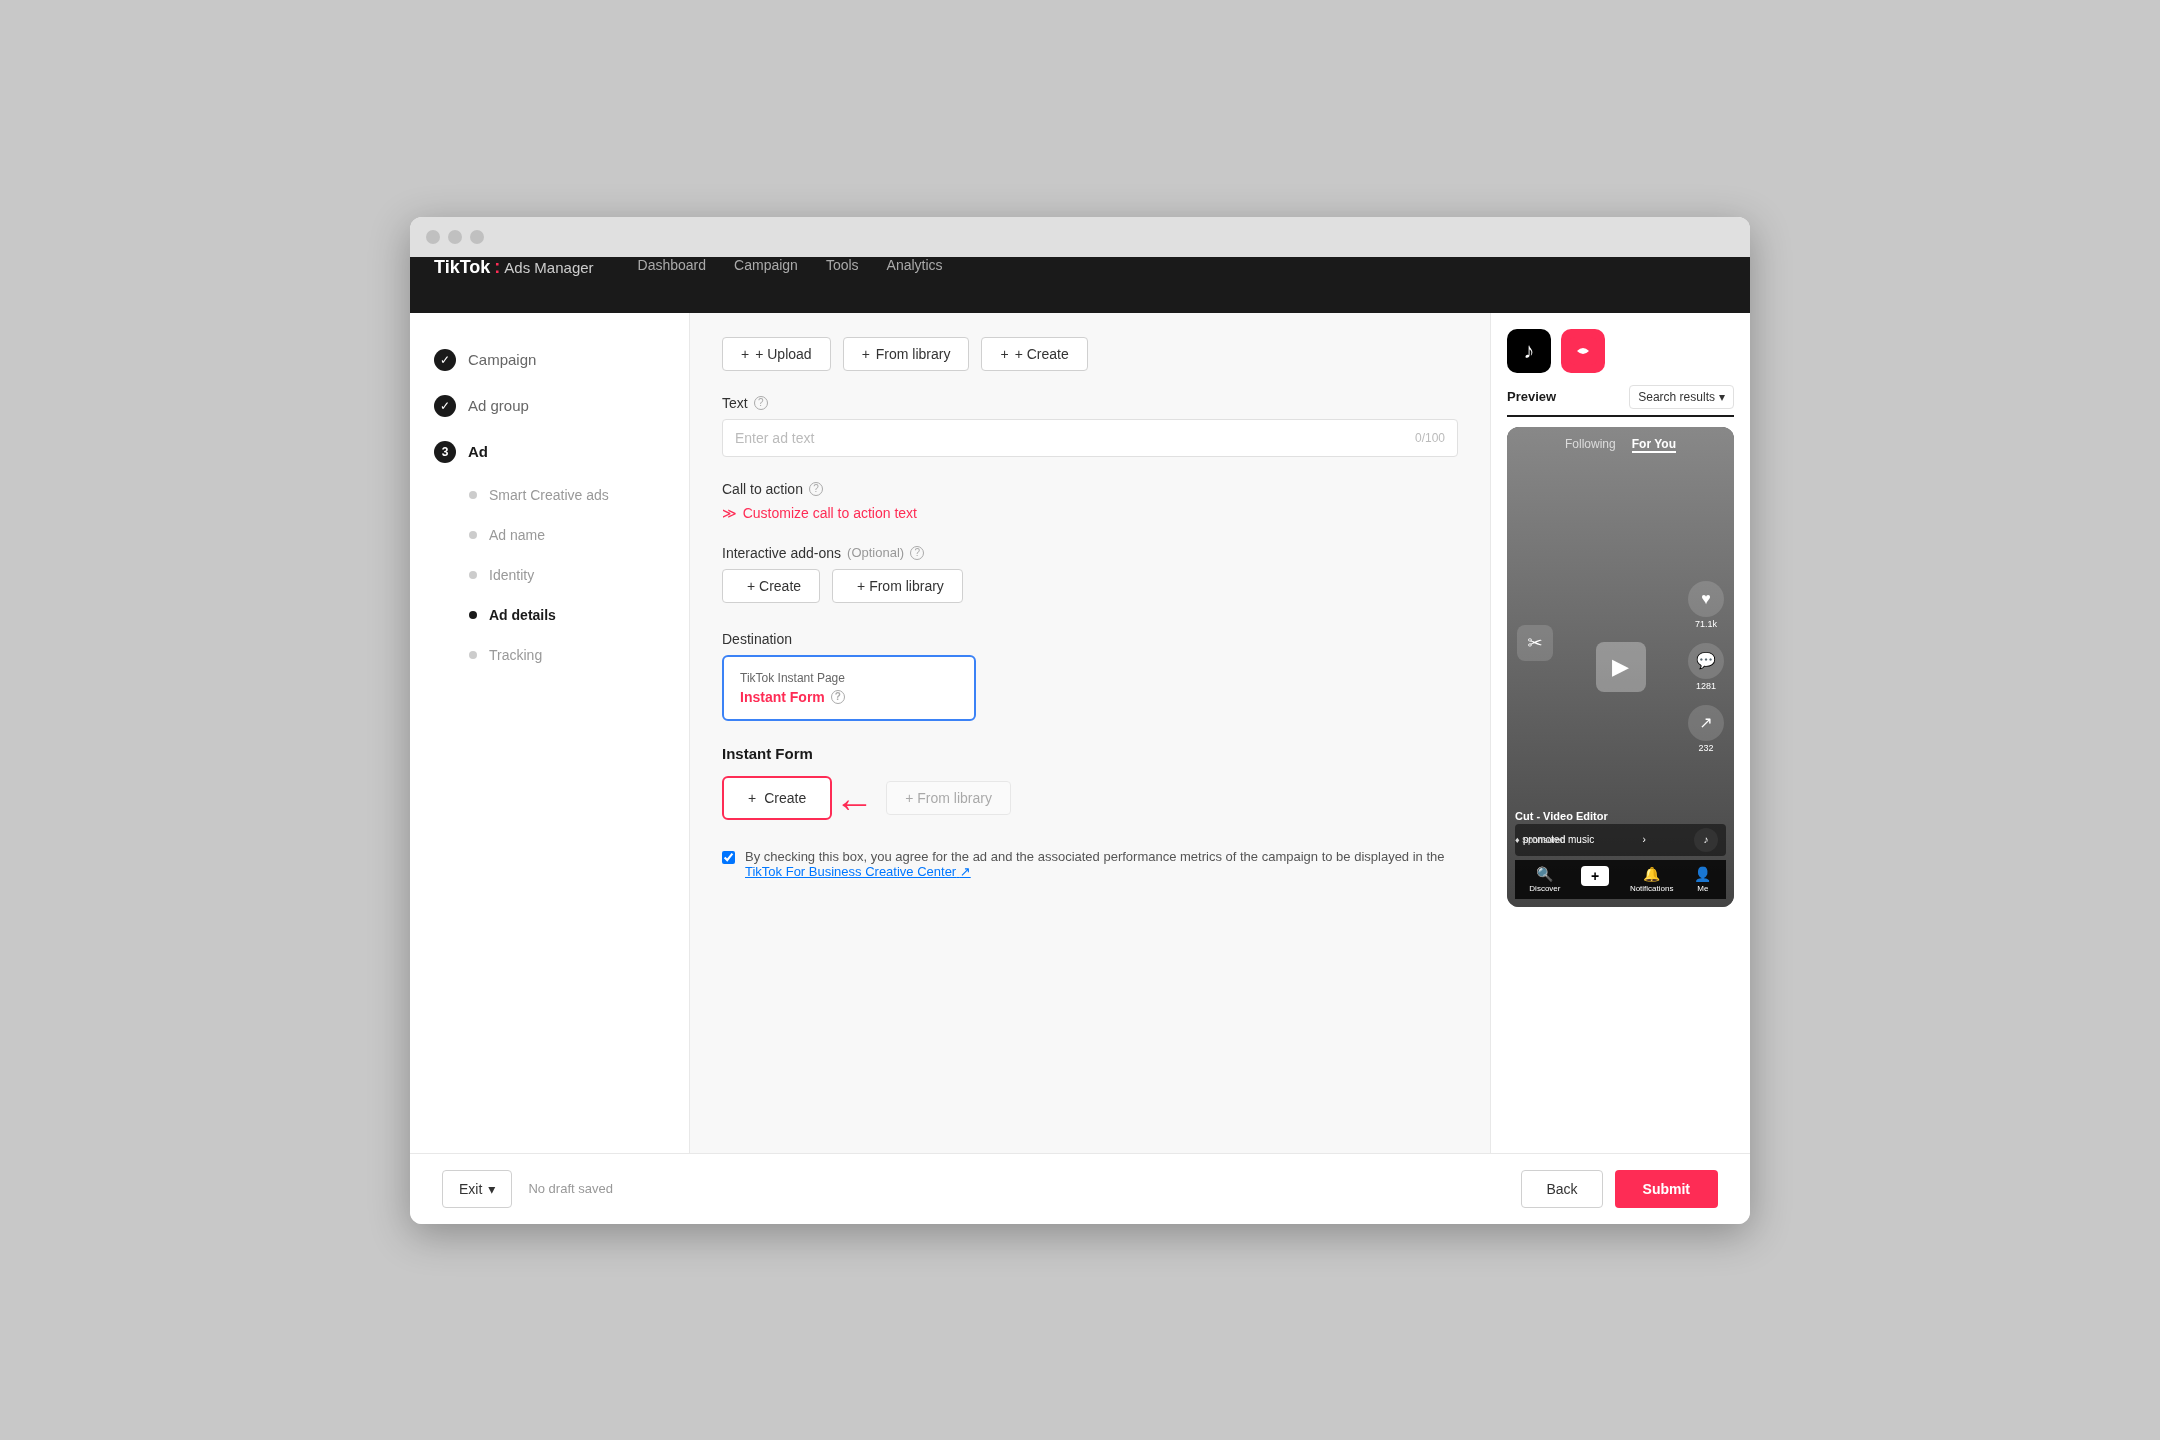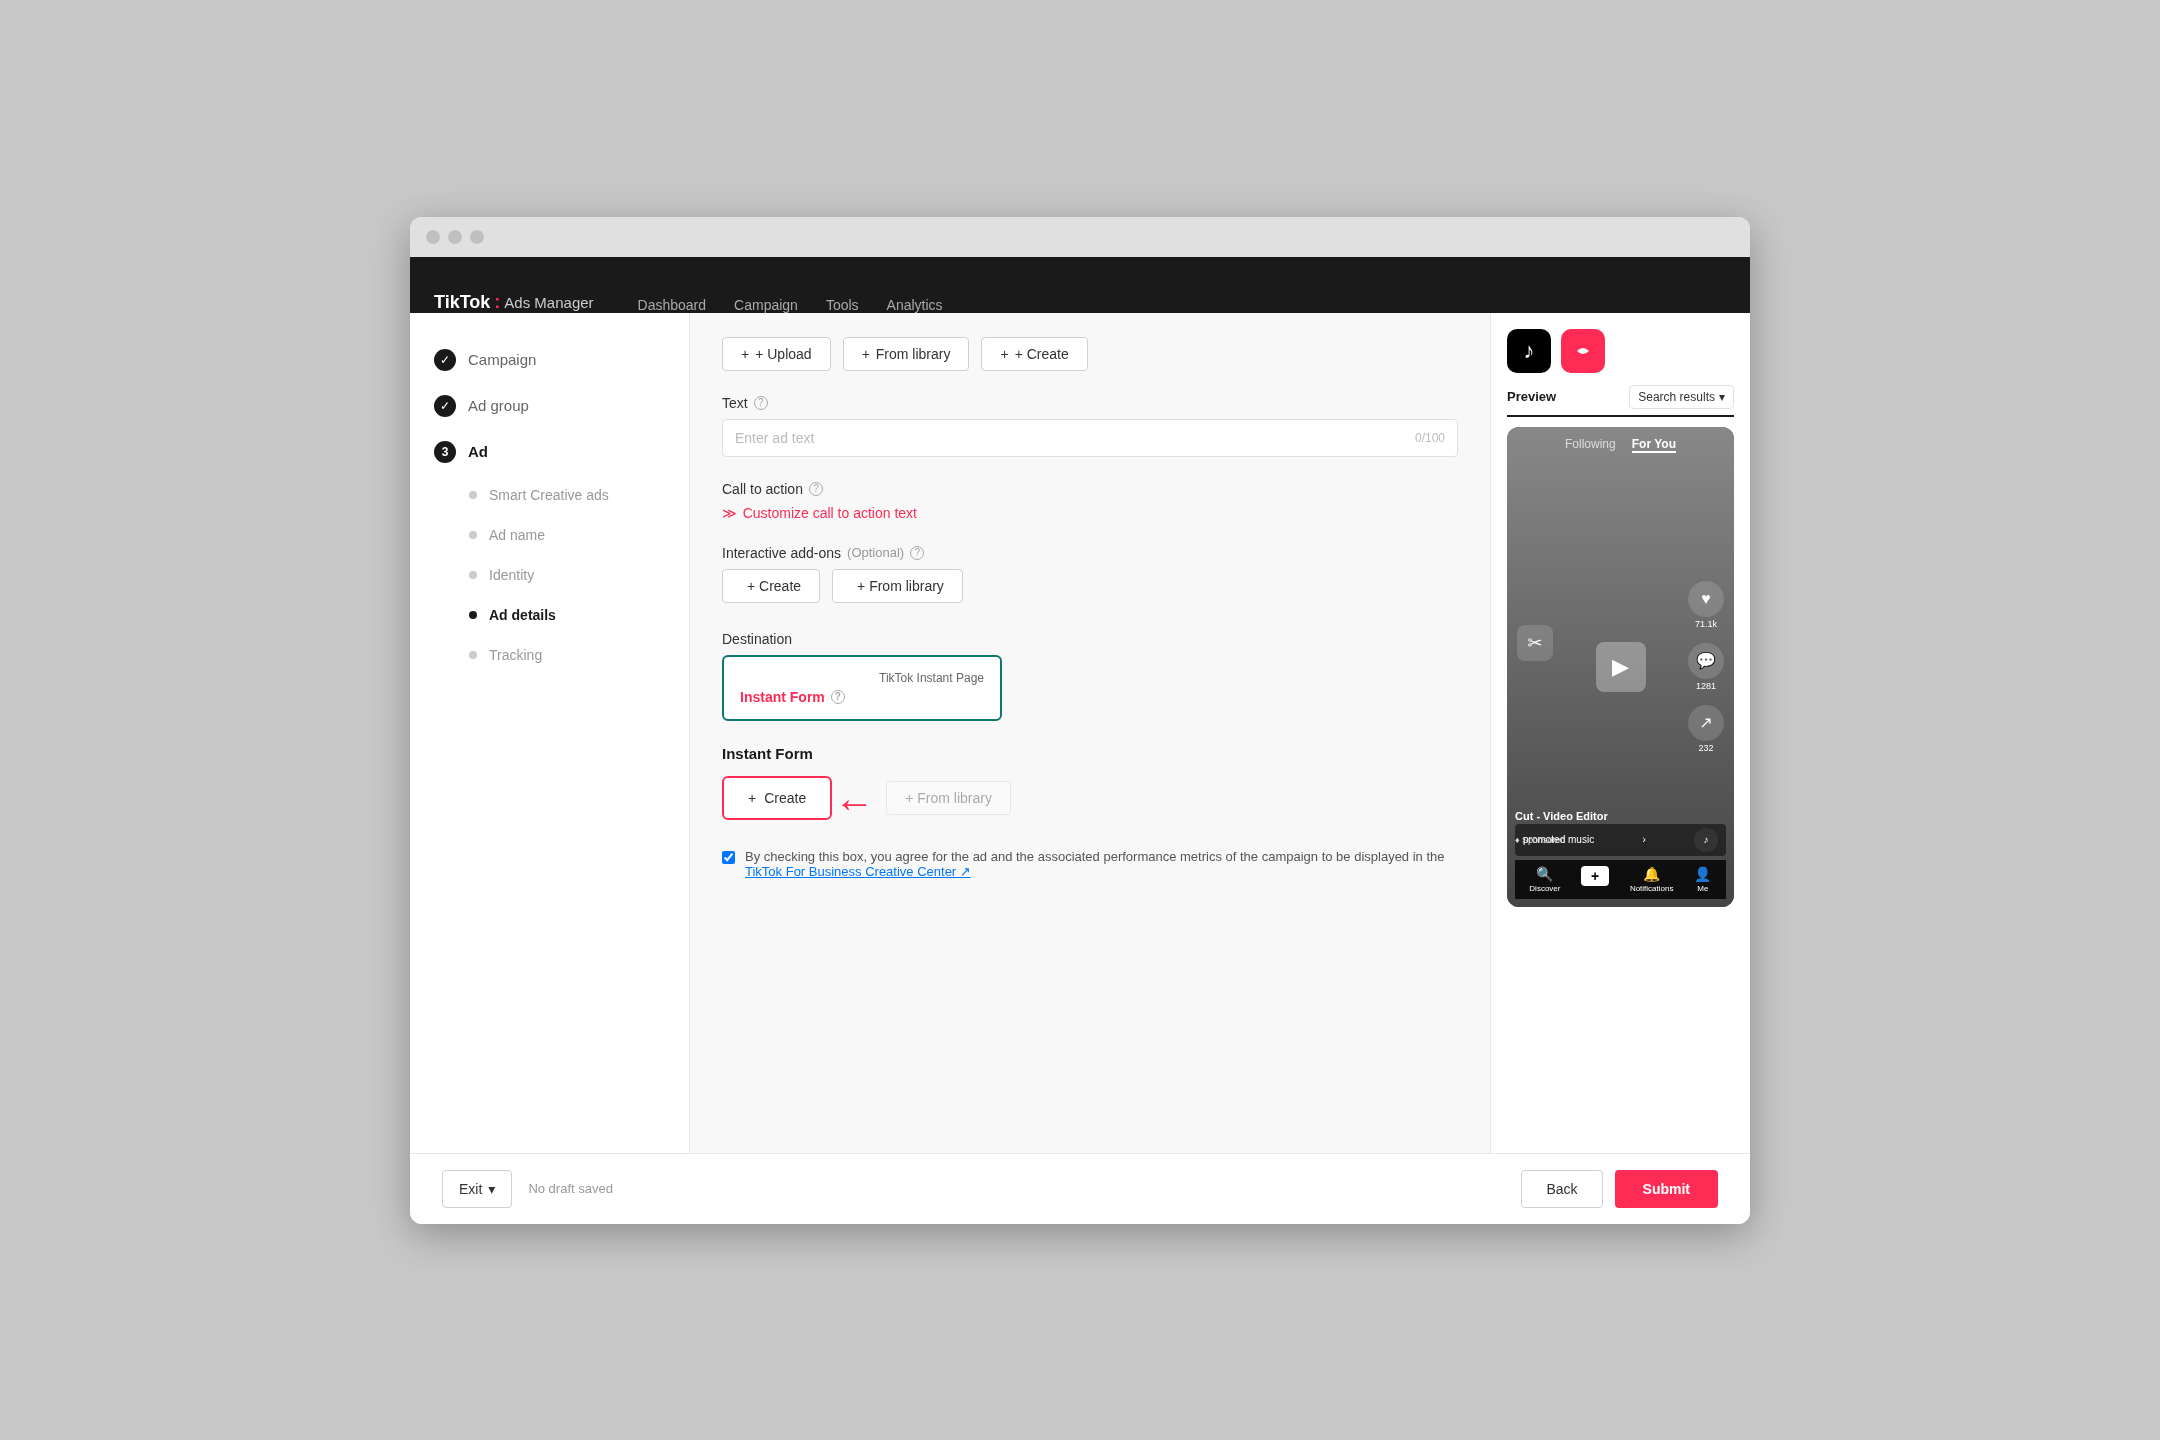--- a/index.html
+++ b/index.html
@@ -31,21 +31,21 @@
     .titlebar-dot {
       width: 14px; height: 14px;
       border-radius: 50%;
       background: #c0c0c0;
     }
     
     .navbar {
       background: #1a1a1a;
       height: 56px;
       display: flex;
-      align-items: flex-end;
+      align-items: flex-start;
       padding: 0 24px;
       gap: 32px;
     }
     .nav-logo {
       color: white;
       font-weight: 700;
       font-size: 18px;
       display: flex;
       align-items: center;
       gap: 4px;
@@ -189,27 +189,26 @@
       gap: 6px;
     }
     .interactive-section { margin-bottom: 28px; }
     .optional-tag {
       font-size: 13px;
       color: #999;
       font-weight: 400;
     }
     .destination-section { margin-bottom: 24px; }
     .destination-box {
-      border: 2px solid #0f766e;
+      border: 2px solid #3b82f6;
       border-radius: 6px;
       padding: 14px 16px;
       background: white;
-      width: 280px;
-      cursor: pointer;
-      text-align: right;
+      width: 254px;
+      cursor: pointer;
     }
     .destination-box-title { font-size: 12px; color: #666; margin-bottom: 4px; }
     .destination-box-sub { font-size: 14px; color: #fe2c55; font-weight: 600; display: flex; align-items: center; gap: 6px; }
     .instant-form-section { margin-bottom: 28px; }
     .instant-form-title {
       font-size: 15px;
       font-weight: 600;
       color: #1a1a1a;
       margin-bottom: 14px;
     }

